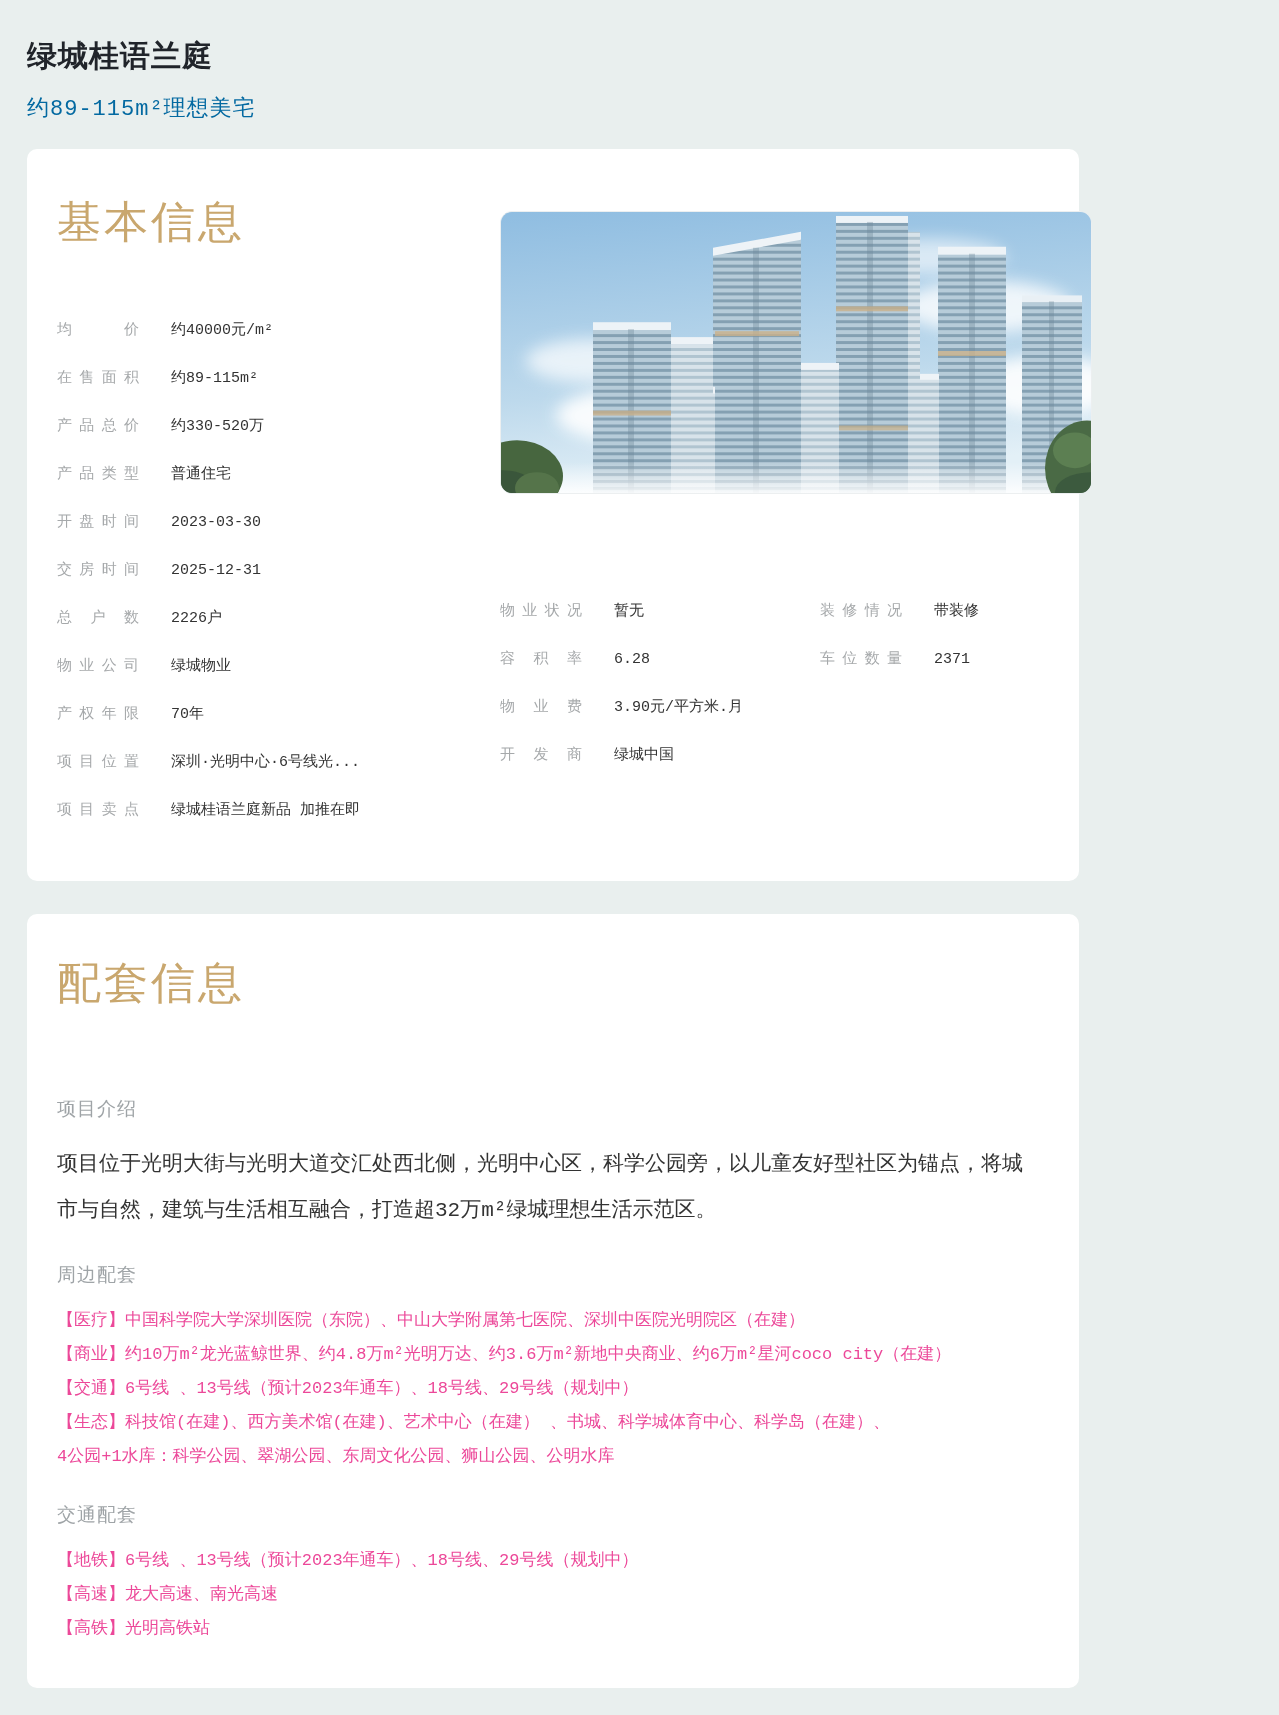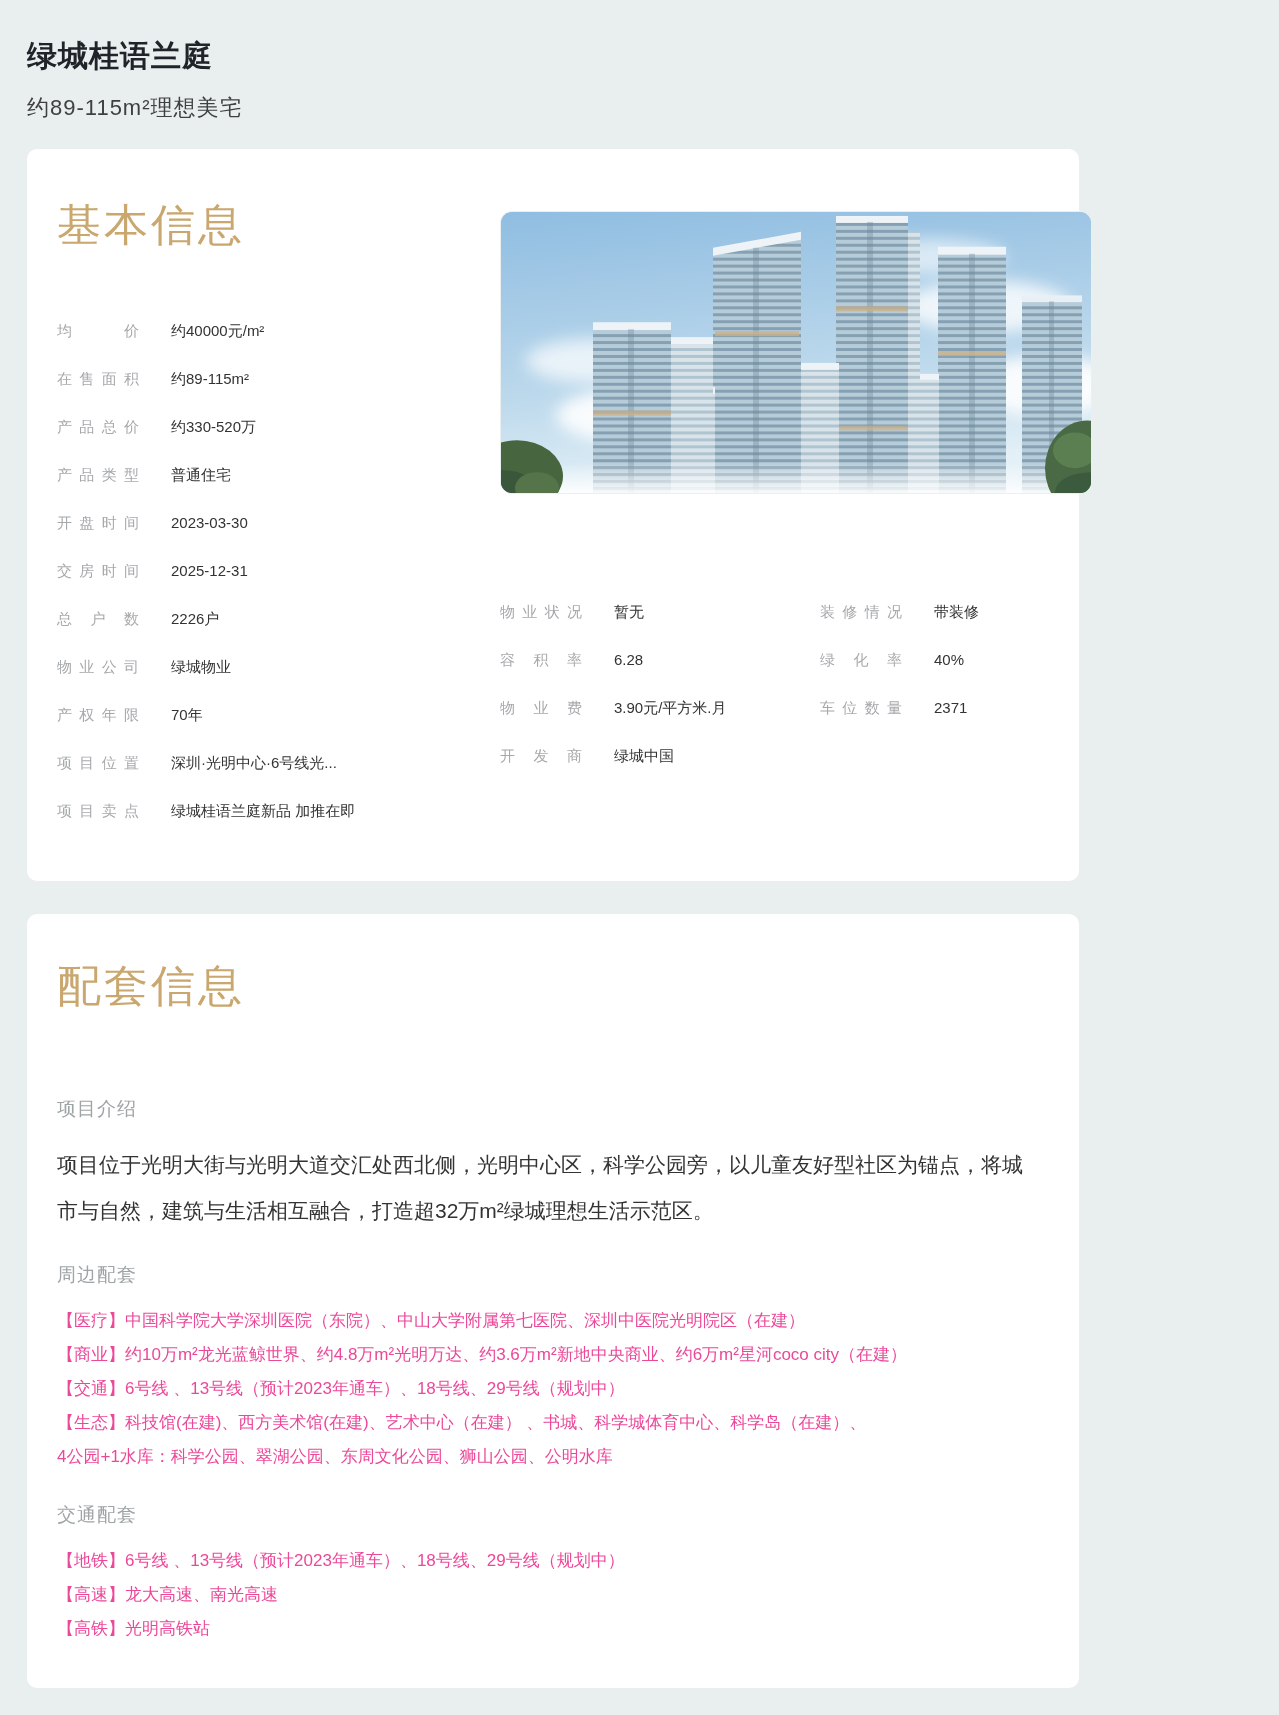--- a/index.html
+++ b/index.html
@@ -4,25 +4,25 @@
 <style>
   * { margin:0; padding:0; box-sizing:border-box; }
   html,body { width:1279px; }
   body {
     height:1715px;
     overflow:hidden;
     background:#e9efee;
     font-family:"Liberation Sans","DejaVu Sans",sans-serif;
     color:#333;
   }
-  .page { padding:36px 26px 0 27px; }
+  .page { padding:36px 26px 0 27px;font-family:Liberation Mono, monospace; }
 
   
   .page-title { font-size:30px; font-weight:700; color:#20242a; letter-spacing:1px; }
-  .page-subtitle { margin-top:16px; font-size:22px; color:#404040; letter-spacing:1px; }
+  .page-subtitle { margin-top:16px; font-size:22px; color:#0369a1; letter-spacing:1px; }
 
   
   .card {
     background:#ffffff;
     border-radius:10px;
     width:1052px;
   }
   .card-basic { margin-top:26px; padding:46px 28px 56px 30px; }
   .card-fac   { margin-top:33px; padding:42px 40px 42px 30px; }
 
@@ -240,24 +240,20 @@
               <span class="info-label">开发商</span>
               <span class="info-value">绿城中国</span>
             </div>
           </div>
           <div class="detail-col2">
             <div class="info-row">
               <span class="info-label">装修情况</span>
               <span class="info-value">带装修</span>
             </div>
             <div class="info-row">
-              <span class="info-label">绿化率</span>
-              <span class="info-value">40%</span>
-            </div>
-            <div class="info-row">
               <span class="info-label">车位数量</span>
               <span class="info-value">2371</span>
             </div>
           </div>
         </div>
       </div>
     </div>
   </div>
 
   <div class="card card-fac">

